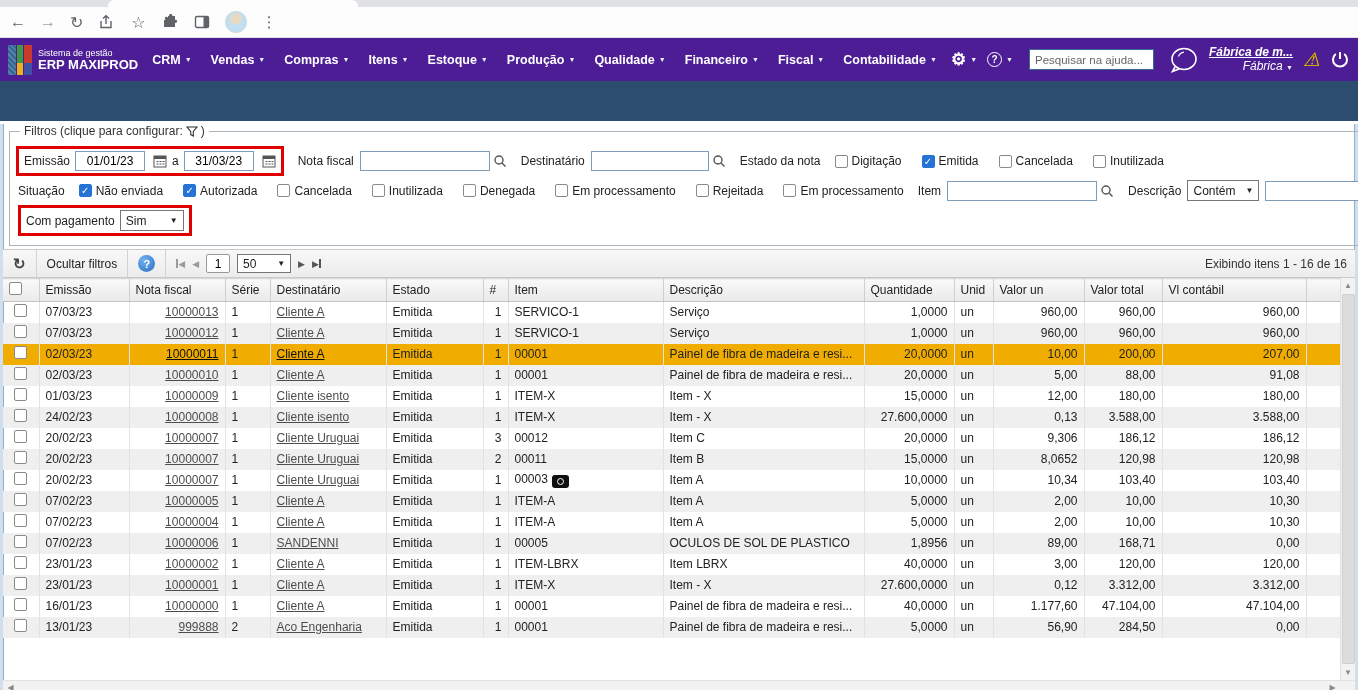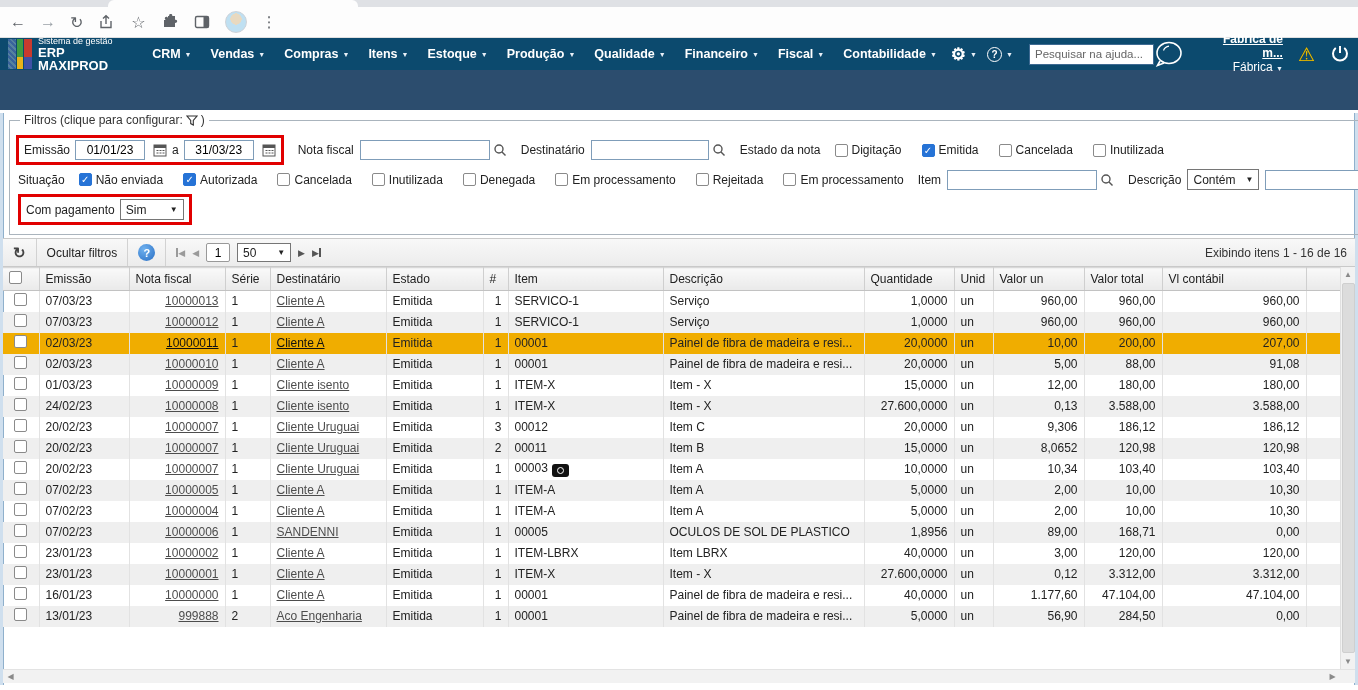--- a/index.html
+++ b/index.html
@@ -15,42 +15,42 @@
   .nav-arrow { font-size:16px; color:#5f6368; cursor:pointer; }
   .nav-arrow.dim { color:#9aa0a6; }
   .omnibox { flex:1; height:24px; background:#f1f3f4; border-radius:13px;
     display:flex; align-items:center; padding:0 12px; gap:8px; }
   .omnibox .url { font-size:12.5px; color:#202124; }
   .bicon { width:18px; height:18px; display:inline-flex; align-items:center; justify-content:center; color:#5f6368; }
   .avatar { width:22px; height:22px; border-radius:50%; background:radial-gradient(circle at 50% 35%, #e8d9c0 0 34%, #bfe0f2 35%); border:1px solid #cdd2d8; }
   .kebab { font-size:15px; color:#5f6368; letter-spacing:0; }
 
   
-  .erp-nav { height:32px; background:#0c4a6e; display:flex; align-items:center; padding:0 8px; color:#fff; }
+  .erp-nav { height:43px; background:#4c1d95; display:flex; align-items:center; padding:0 8px; color:#fff; }
   .logo { display:flex; align-items:center; gap:6px; margin-right:14px; }
   .logo-mosaic { width:24px; height:30px; display:flex; gap:1px; }
   .logo-mosaic .m1 { width:8px; height:100%; background:#39639c; background:repeating-linear-gradient(45deg,#39639c 0 2px,#55829f 2px 4px); }
   .logo-mosaic .m2 { width:7px; height:100%; display:flex; flex-direction:column; }
   .logo-mosaic .m2 i:first-child { flex:3; background:#3f9b42; }
   .logo-mosaic .m2 i:last-child { flex:2; background:#e8b31a; }
   .logo-mosaic .m3 { width:8px; height:100%; display:flex; flex-direction:column; }
   .logo-mosaic .m3 i:first-child { flex:3; background:#c83a2e; }
   .logo-mosaic .m3 i:last-child { flex:2; background:#3f51a5; }
   .logo-text1 { font-size:9px; line-height:10px; }
   .logo-text2 { font-size:13px; font-weight:bold; line-height:13px; }
   .nav-menus { display:flex; align-items:center; gap:19px; }
   .nav-item { display:flex; align-items:center; gap:4px; font-size:12.5px; font-weight:bold; cursor:pointer; white-space:nowrap; }
   .caret { font-size:7px; color:#e8f0f8; }
   .nav-icons { display:flex; align-items:center; gap:10px; margin-left:14px; }
   .gear { font-size:17px; color:#fff; cursor:pointer; }
   .qcircle { width:15px; height:15px; border:1.5px solid #fff; border-radius:50%; font-size:10px; font-weight:bold;
     display:inline-flex; align-items:center; justify-content:center; color:#fff; cursor:pointer; }
   .help-search { width:125px; height:21px; border:1px solid #3e6a92; font-size:11.5px; padding:0 5px; color:#555; margin-left:6px; }
   .help-search::placeholder { color:#666; }
-  .nav-right { margin-left:auto; display:flex; align-items:center; gap:15px; }
+  .nav-right { margin-left:auto; display:flex; align-items:center; gap:10px;font-style:italic; }
   .chat-icon svg { display:block; }
   .account { text-align:right; line-height:14px; }
   .account a { color:#fff; font-size:12px; text-decoration:underline; font-weight:bold; }
   .account-sub { font-size:12px; color:#fff; }
   .warn { font-size:19px; color:#f2c200; text-shadow:0 0 1px #6b5900; cursor:pointer; }
 
   
   .title-bar { height:40px; background:#2c4d6e; display:flex; align-items:center; color:#fff; padding:0 12px; }
   .page-title { font-size:21px; font-weight:bold; letter-spacing:.2px; }
   .title-menus { display:flex; align-items:center; gap:24px; margin-left:36px; }

